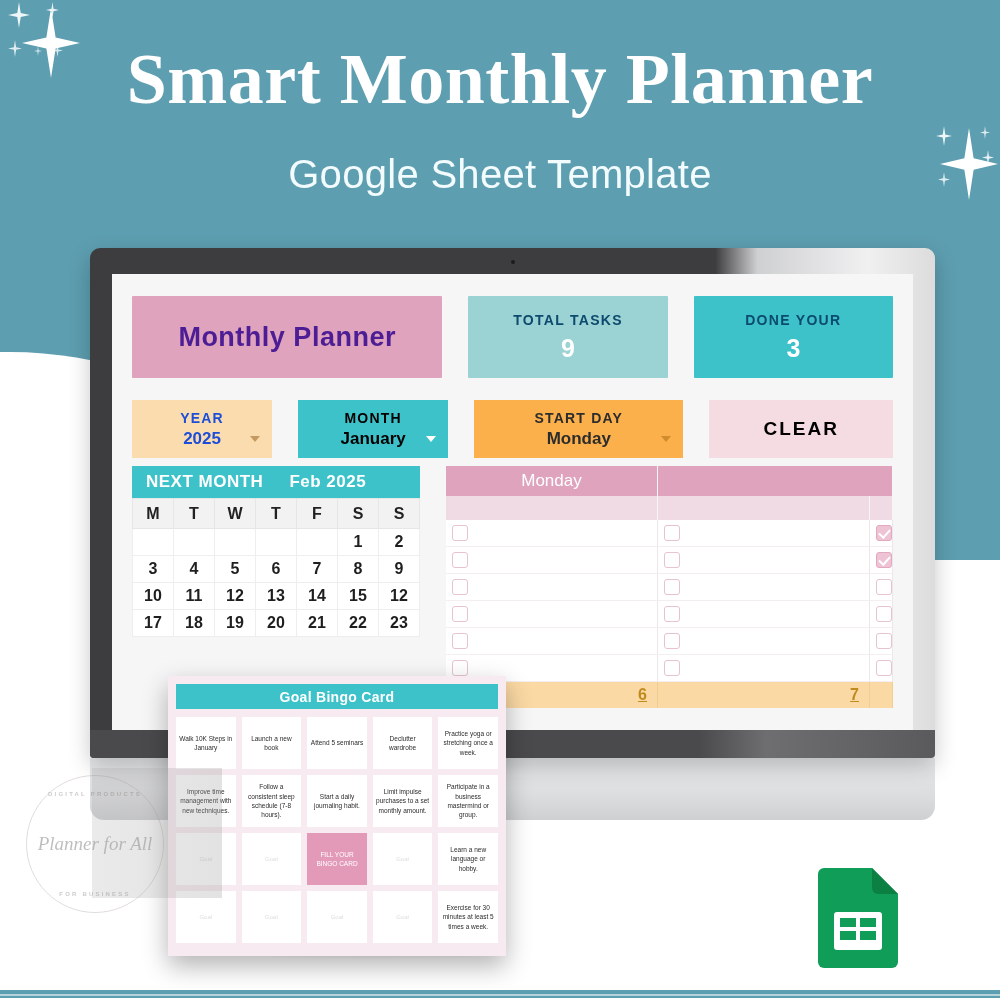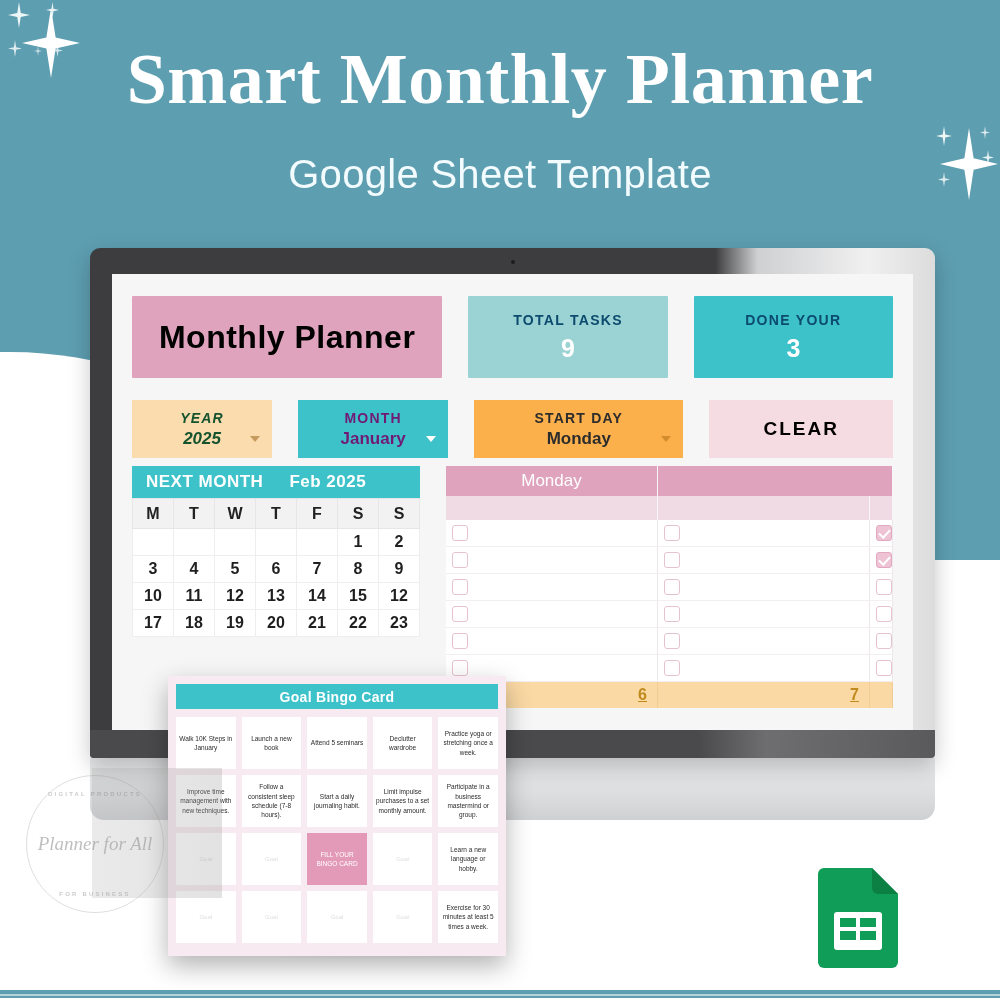--- a/index.html
+++ b/index.html
@@ -103,41 +103,41 @@
   
   .sheet { position:absolute; inset:0; padding:22px 20px 0 20px; }
 
   .row1 { display:flex; gap:26px; align-items:stretch; }
   .card {
     border-radius:1px;
     display:flex; flex-direction:column; align-items:center; justify-content:center;
   }
   .mp-card {
     width:330px; height:82px; background:#dfa3bd;
-    color:#000000; font-size:32px; font-weight:bold; letter-spacing:.5px;
+    color:#4c1d95; font-size:27px; font-weight:bold; letter-spacing:.5px;
   }
   .stat {
     width:212px; height:82px;
   }
   .stat.total { background:#9bd2d3; }
   .stat.done  { background:#3ec2ca; }
   .stat-label { font-size:14px; color:#0c4a6e; font-weight:bold; letter-spacing:1.3px; margin-bottom:6px; }
   .stat-value { font-size:25px; color:#ffffff; font-weight:bold; }
 
   .row2 { display:flex; gap:26px; margin-top:22px; align-items:stretch; }
   .ctl { height:58px; position:relative; display:flex; flex-direction:column; align-items:center; justify-content:center; }
   .ctl-label { font-size:14px; font-weight:bold; letter-spacing:1.2px; }
   .ctl-value { font-size:17px; font-weight:bold; margin-top:3px; }
   .ctl .caret {
     position:absolute; right:12px; bottom:16px;
     width:0;height:0;border-left:5px solid transparent;border-right:5px solid transparent;
   }
-  .ctl.year  { width:142px; background:#fbdcae; color:#14532d;font-style:italic; }
+  .ctl.year  { width:142px; background:#fbdcae; color:#1d4ed8; }
   .ctl.year .caret { border-top:6px solid #c49a5e; }
-  .ctl.month { width:152px; background:#3ec2ca; color:#701a75;align-items:center; }
+  .ctl.month { width:152px; background:#3ec2ca; color:#000000;align-items:center; }
   .ctl.month .caret { border-top:6px solid #ffffff; }
   .ctl.start { width:212px; background:#fbb04c; color:#2c2c2c; }
   .ctl.start .caret { border-top:6px solid #d08c2d; }
   .ctl.clear { width:186px; background:#f5dbe2; color:#000000; }
   .ctl.clear .ctl-label { font-size:19px; letter-spacing:2px; }
 
   .row3 { display:flex; gap:26px; margin-top:8px; }
 
   
   .mini { width:330px; }

